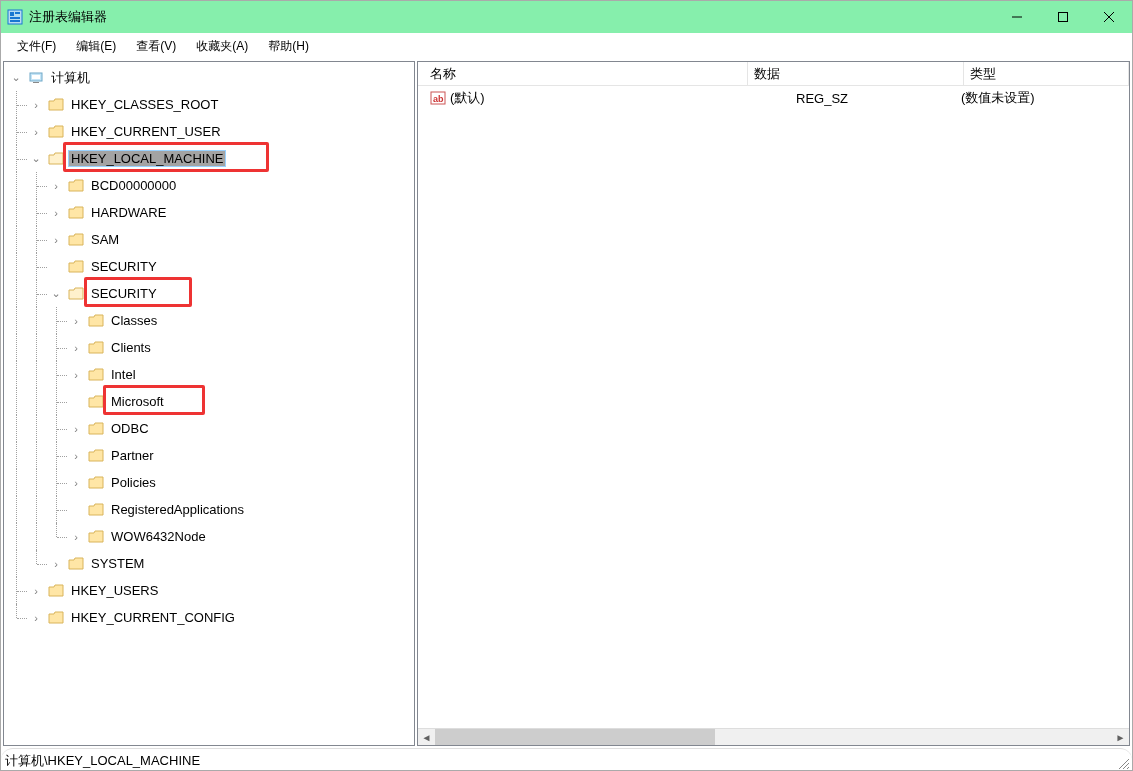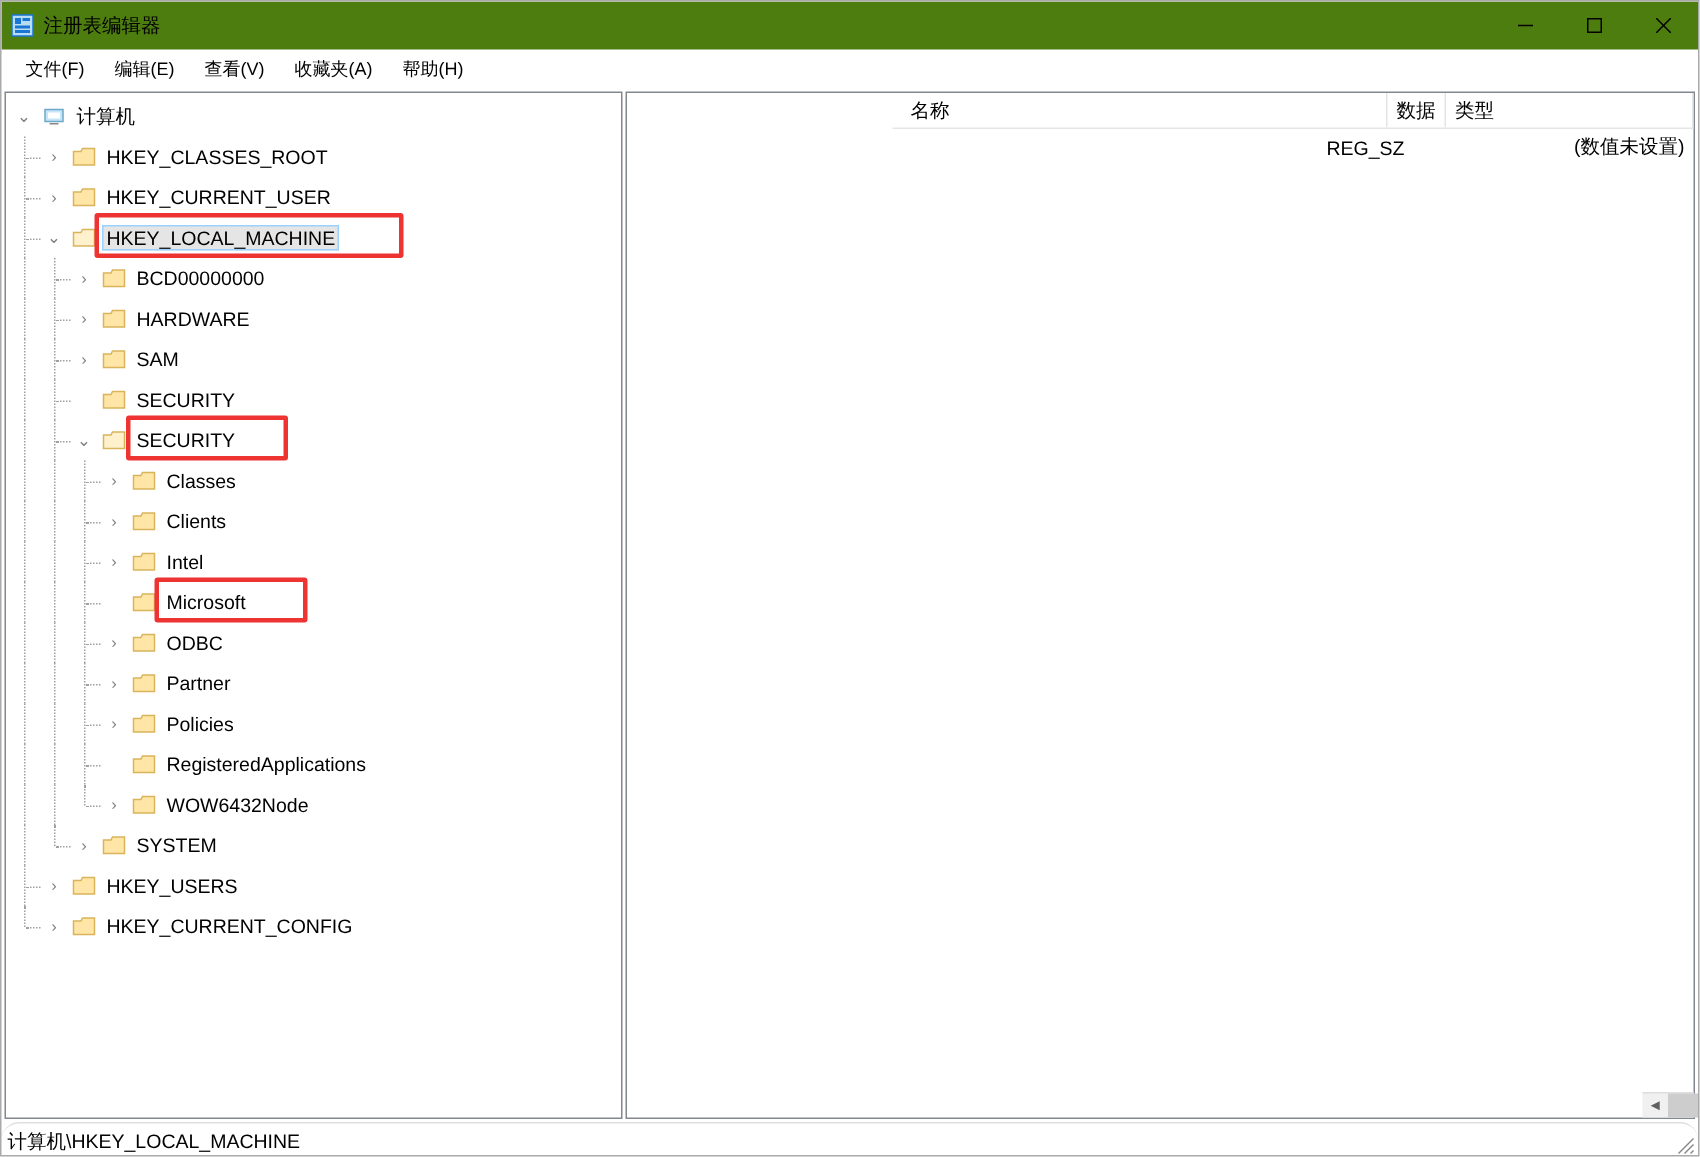--- a/index.html
+++ b/index.html
@@ -1,44 +1,44 @@
 <!DOCTYPE html>
 <html><head>
 <meta charset="utf-8">
 <style>
 * { box-sizing: border-box; margin: 0; padding: 0; font-family: "Microsoft YaHei", "Segoe UI", Tahoma, sans-serif; }
 body { width: 1133px; height: 771px; background: #fff; font-size: 13px; color: #000; overflow: hidden; border:1px solid #aaa; }
 
 
-.titlebar { height: 32px; display: flex; align-items: center; padding: 0 0 0 6px; background: #4d7c0f; }
+.titlebar { height: 32px; display: flex; align-items: center; padding: 0 0 0 6px; background: #86efac; }
 .titlebar-icon { width: 16px; height: 16px; margin-right: 6px; display: flex; align-items:center; justify-content:center;}
 .titlebar-title { flex: 1; font-size: 13px; }
 .win-controls { display: flex; height: 100%; }
 .win-btn { width: 46px; height: 100%; display: flex; align-items: center; justify-content: center; }
 
 
 .menubar { height: 26px; display: flex; align-items: center; padding: 0 6px; font-size: 12px; }
 .menu-item { padding: 2px 10px; }
 
 
 .workarea { display: flex; height: calc(771px - 32px - 26px - 24px); padding:2px; gap:2px;}
 .panel { border: 1px solid #828790; background: #fff; }
 
 .left-panel { width: 412px; overflow: auto; padding: 2px 0 4px 4px; }
-.right-panel { flex: 1; display:flex; flex-direction:column;align-items:flex-end; }
+.right-panel { flex: 1; display:flex; flex-direction:column; }
 
 
 .tree { list-style: none; }
 .tree ul { list-style: none; }
 .tree .node { display: flex; align-items: center; height: 27px; position: relative; white-space: nowrap; }
 .expander { width: 16px; height: 16px; display:flex; align-items:center; justify-content:center; color:#808080; font-size:11px; cursor:pointer;}
 .expander-spacer { width:16px; }
 .folder-icon { width:16px; height:16px; margin: 0 4px; display:flex; align-items:center; justify-content:center;}
 .label { padding: 1px 3px; }
-.label.selected { background:#e5e5e5; border:1px solid #99d1ff; padding:0 2px;}
+.label.selected { background:#a3a3a3; border:1px solid #99d1ff; padding:0 2px;}
 .highlight { position:absolute; border:3px solid #e33; border-radius:2px; pointer-events:none; }
 
 .indent { display:inline-flex; flex-shrink:0; position:relative;}
 .vline { width:20px; height:27px; position:relative; flex-shrink:0;}
 .vline::before { content:""; position:absolute; left:8px; top:0; bottom:0; border-left:1px dotted #a0a0a0;}
 .vline.last::before { bottom:50%; }
 .hline::after { content:""; position:absolute; left:9px; top:50%; width:10px; border-top:1px dotted #a0a0a0;}
 
 
 .listview-header { display:flex; height:24px; border-bottom:1px solid #e5e5e5; align-items:center; }
@@ -449,20 +449,29 @@
   </div>
 
   <div class="panel right-panel">
     <div class="listview-header">
       <div class="lv-col name">名称</div>
       <div class="lv-col data">数据</div>
       <div class="lv-col type">类型</div>
     </div>
     <div class="listview-body">
       <div class="lv-row">
+        <div class="name-cell">
+          <span class="string-icon">
+              <svg width="16" height="16" viewBox="0 0 16 16">
+                <rect x="1" y="2" width="14" height="12" fill="#fff" stroke="#c55"></rect>
+                <text x="3" y="12" font-size="9" fill="#c33" font-weight="bold">ab</text>
+              </svg>
+            </span>
+          <span>(默认)</span>
+        </div>
         <div class="type-cell">REG_SZ</div>
         <div class="data-cell">(数值未设置)</div>
       </div>
     </div>
     <div class="scrollbar-horiz">
       <div class="sb-btn">◄</div>
       <div class="sb-track">
           <div class="sb-thumb"></div>
         </div>
       <div class="sb-btn">►</div>

